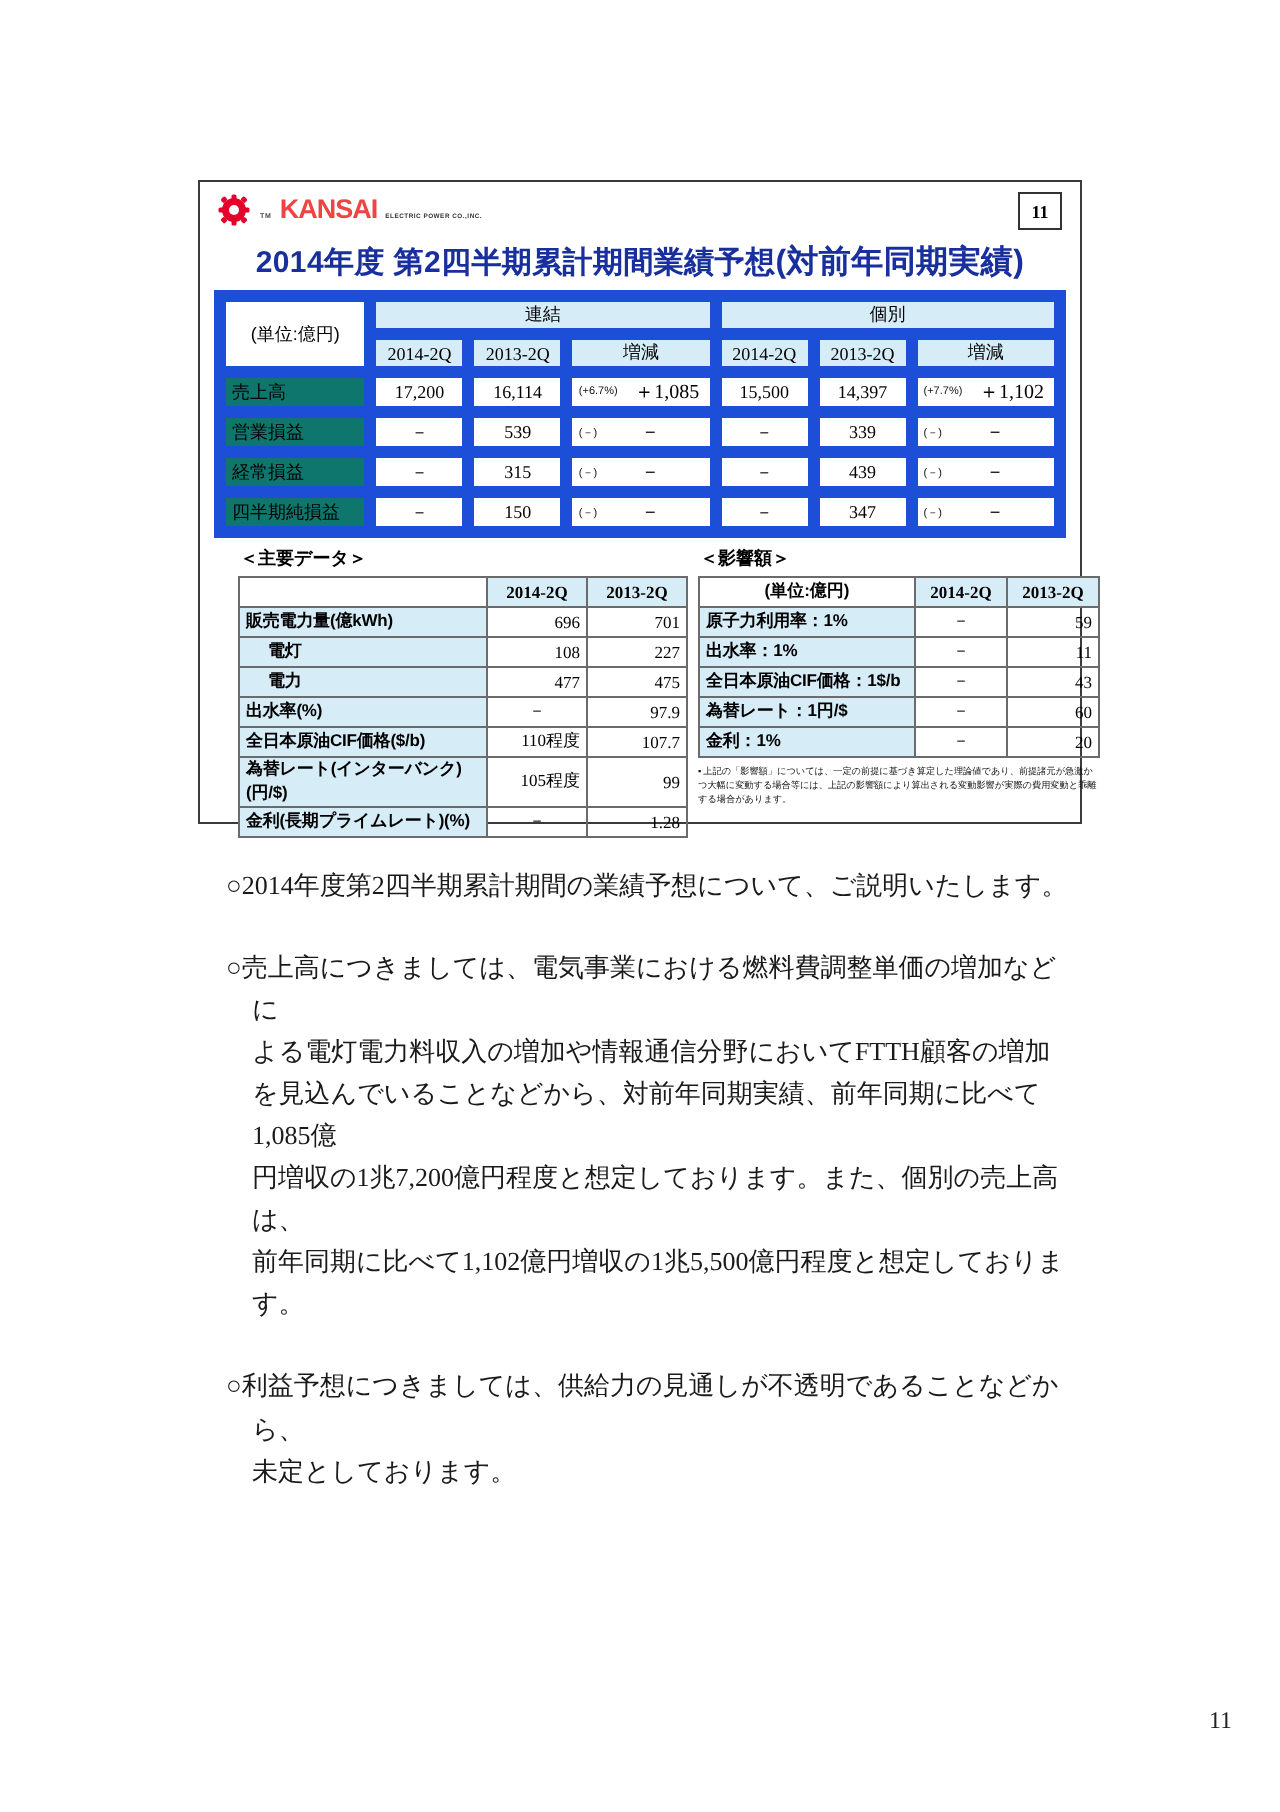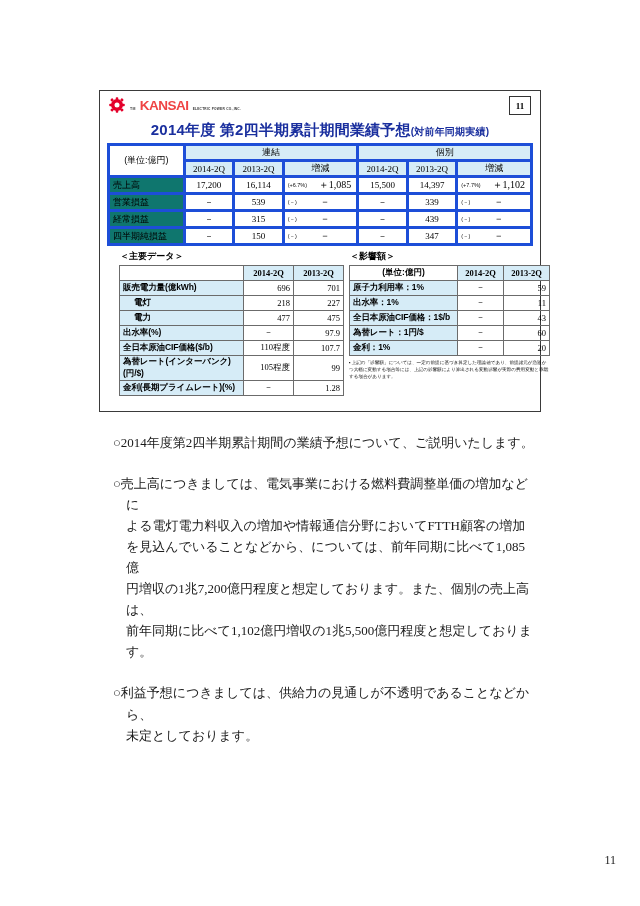--- a/index.html
+++ b/index.html
@@ -65,31 +65,31 @@
   .slide-title{
     text-align:center;
     color:#1a2f9e;
     font-family:"Liberation Sans",sans-serif;
     font-weight:bold;
     font-size:15px;
     letter-spacing:.2px;
     margin:-1px 0 3px 0;
     white-space:nowrap;
   }
-  .slide-title .sub{font-size:10px;margin-top:46px;}
+  .slide-title .sub{font-size:16px;margin-top:46px;}
 
   
   table{border-collapse:collapse;}
   .main-tbl{
     width:100%;
     table-layout:fixed;
     font-family:"Liberation Serif",serif;
   }
   .main-tbl td,.main-tbl th{
-    border:3px solid #1d4ed8;
+    border:6px solid #1d4ed8;
     height:16px;
     padding:0 3px;
     font-size:9px;
     font-weight:normal;
     box-sizing:border-box;
   }
   .hdr-band{
     background:#d6ecf7;
     text-align:center;
     font-family:"Liberation Sans",sans-serif;
@@ -389,21 +389,21 @@
             <td class="sub-hdr">2014-2Q</td>
             <td class="sub-hdr">2013-2Q</td>
           </tr>
           <tr>
             <td class="sub-label">販売電力量(億kWh)</td>
             <td class="sub-num">696</td>
             <td class="sub-num">701</td>
           </tr>
           <tr>
             <td class="sub-label indent">電灯</td>
-            <td class="sub-num">218</td>
+            <td class="sub-num">108</td>
             <td class="sub-num">227</td>
           </tr>
           <tr>
             <td class="sub-label indent">電力</td>
             <td class="sub-num">477</td>
             <td class="sub-num">475</td>
           </tr>
           <tr>
             <td class="sub-label">出水率(%)</td>
             <td class="sub-dash">－</td>
@@ -478,21 +478,21 @@
 
 <div class="body-copy">
 
   <p class="para">
     <span class="lead">○2014年度第2四半期累計期間の業績予想について、ご説明いたします。</span>
   </p>
 
   <p class="para">
     <span class="lead">○売上高につきましては、電気事業における燃料費調整単価の増加などに</span>
     <span class="ind">よる電灯電力料収入の増加や情報通信分野においてFTTH顧客の増加</span>
-    <span class="ind">を見込んでいることなどから、については、前年同期に比べて1,085億</span>
+    <span class="ind">を見込んでいることなどから、対前年同期実績、前年同期に比べて1,085億</span>
     <span class="ind">円増収の1兆7,200億円程度と想定しております。また、個別の売上高は、</span>
     <span class="ind">前年同期に比べて1,102億円増収の1兆5,500億円程度と想定しておりま</span>
     <span class="ind">す。</span>
   </p>
 
   <p class="para">
     <span class="lead">○利益予想につきましては、供給力の見通しが不透明であることなどから、</span>
     <span class="ind">未定としております。</span>
   </p>
 </div>

